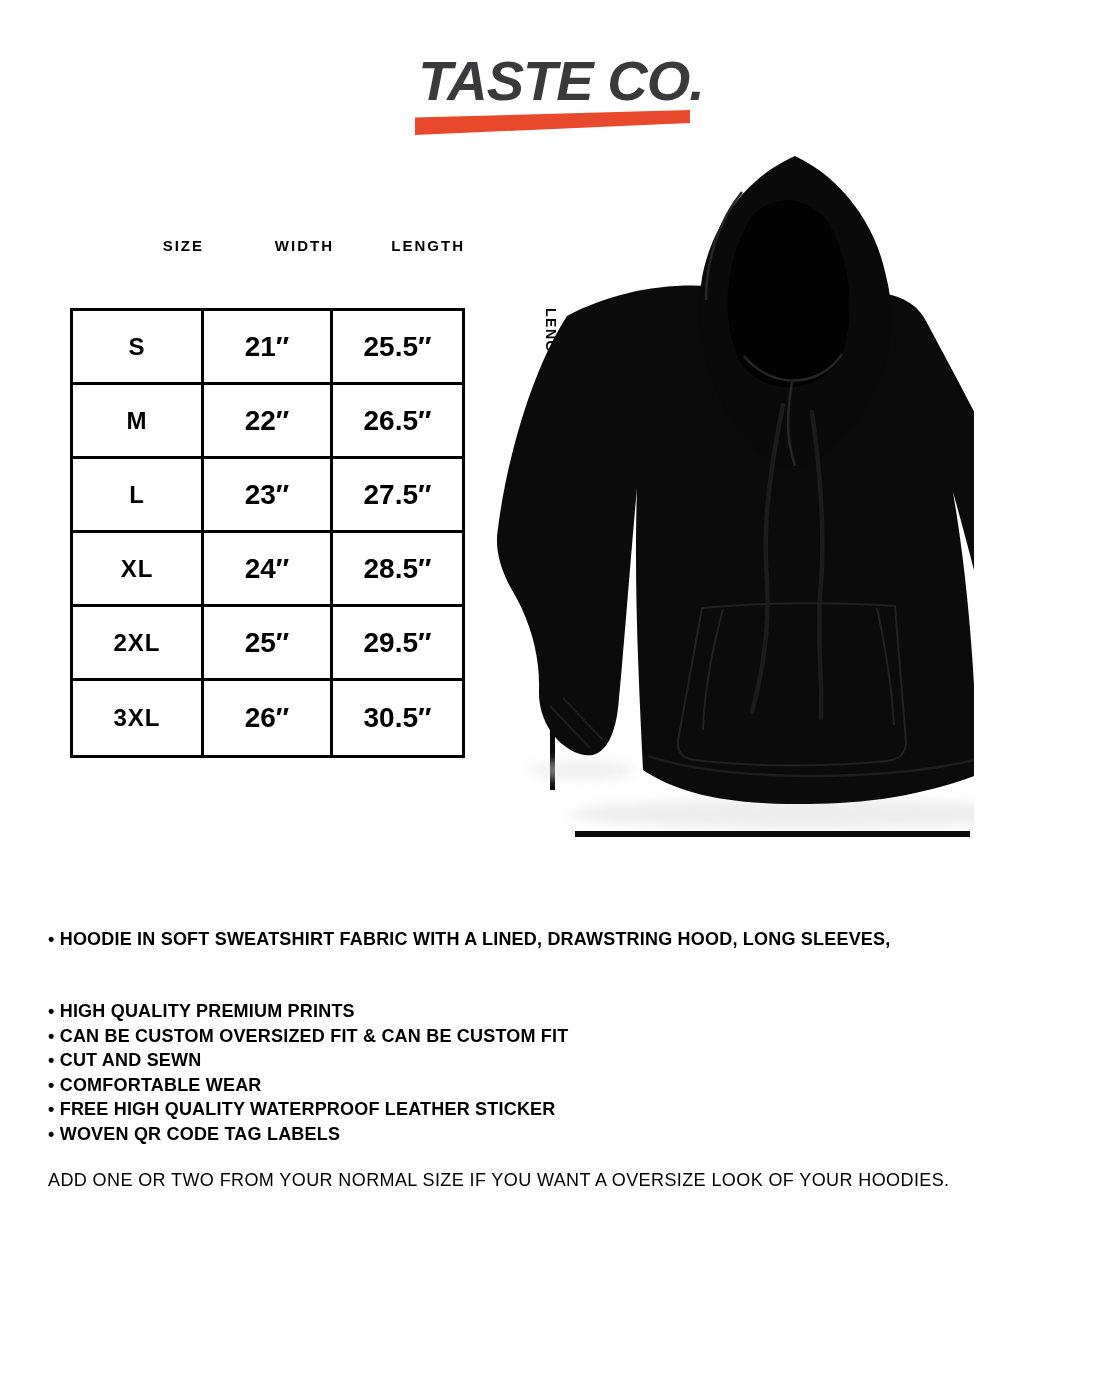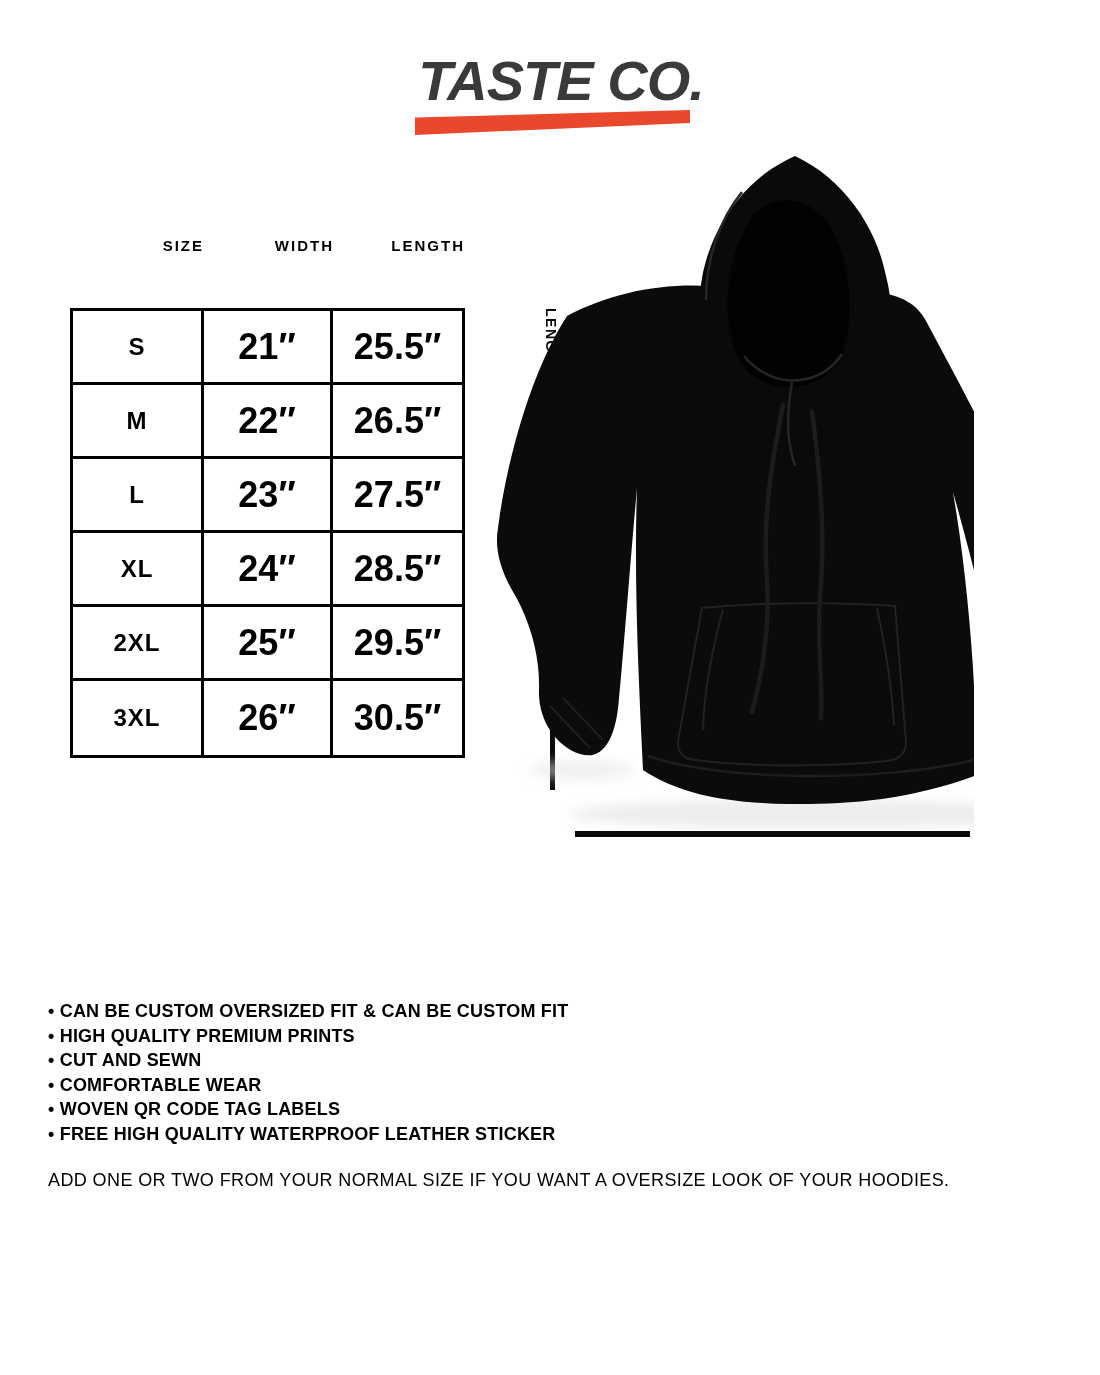--- a/index.html
+++ b/index.html
@@ -35,21 +35,21 @@
     border:3px solid #000;
     display:grid; grid-template-columns:131px 129px 129px; grid-auto-rows:74px;
   }
   .chart-row { display:contents; }
   .td {
     display:flex; align-items:center; justify-content:center;
     border-right:3px solid #000; border-bottom:3px solid #000;
     font-weight:bold;
   }
   .td-size  { font-size:24px; letter-spacing:1px; }
-  .td-val   { font-size:36px; }
+  .td-val   { font-size:28px; }
   .chart-row .td:last-child { border-right:none; }
   .chart-row:last-child .td { border-bottom:none; }
 
   
   .hoodie-svg { position:absolute; left:490px; top:150px; width:600px; height:680px; }
   .length-line {
     position:absolute; left:550px; top:390px; width:5px; height:400px; background:#0a0a0a;
   }
   .length-label {
     position:absolute; left:543px; top:308px;
@@ -217,26 +217,27 @@
     <g stroke="#1c1c1c" stroke-width="4.5" fill="none" stroke-linecap="round">
       <path d="M 293,255 C 282,310 272,370 277,430 C 280,480 272,525 262,562"></path>
       <path d="M 322,262 C 330,320 336,385 330,445 C 327,495 333,535 331,568"></path>
     </g>
   </svg>
 
   <div class="width-line"></div>
   <div class="width-label">WIDTH</div>
 
   <div class="desc-intro">
+    <div class="line1">• HOODIE IN SOFT SWEATSHIRT FABRIC WITH A LINED, DRAWSTRING HOOD, LONG SLEEVES,</div>
   </div>
 
   <div class="desc-features">
+    <div>• HIGH QUALITY PREMIUM PRINTS</div>
     <div>• CAN BE CUSTOM OVERSIZED FIT &amp; CAN BE CUSTOM FIT</div>
-    <div>• HIGH QUALITY PREMIUM PRINTS</div>
     <div>• CUT AND SEWN</div>
     <div>• COMFORTABLE WEAR</div>
+    <div>• FREE HIGH QUALITY WATERPROOF LEATHER STICKER</div>
     <div>• WOVEN QR CODE TAG LABELS</div>
-    <div>• FREE HIGH QUALITY WATERPROOF LEATHER STICKER</div>
   </div>
 
   <div class="sizing-note">ADD ONE OR TWO FROM YOUR NORMAL SIZE IF YOU WANT A OVERSIZE LOOK OF YOUR HOODIES.</div>
 
 </div>
 
 </body></html>

